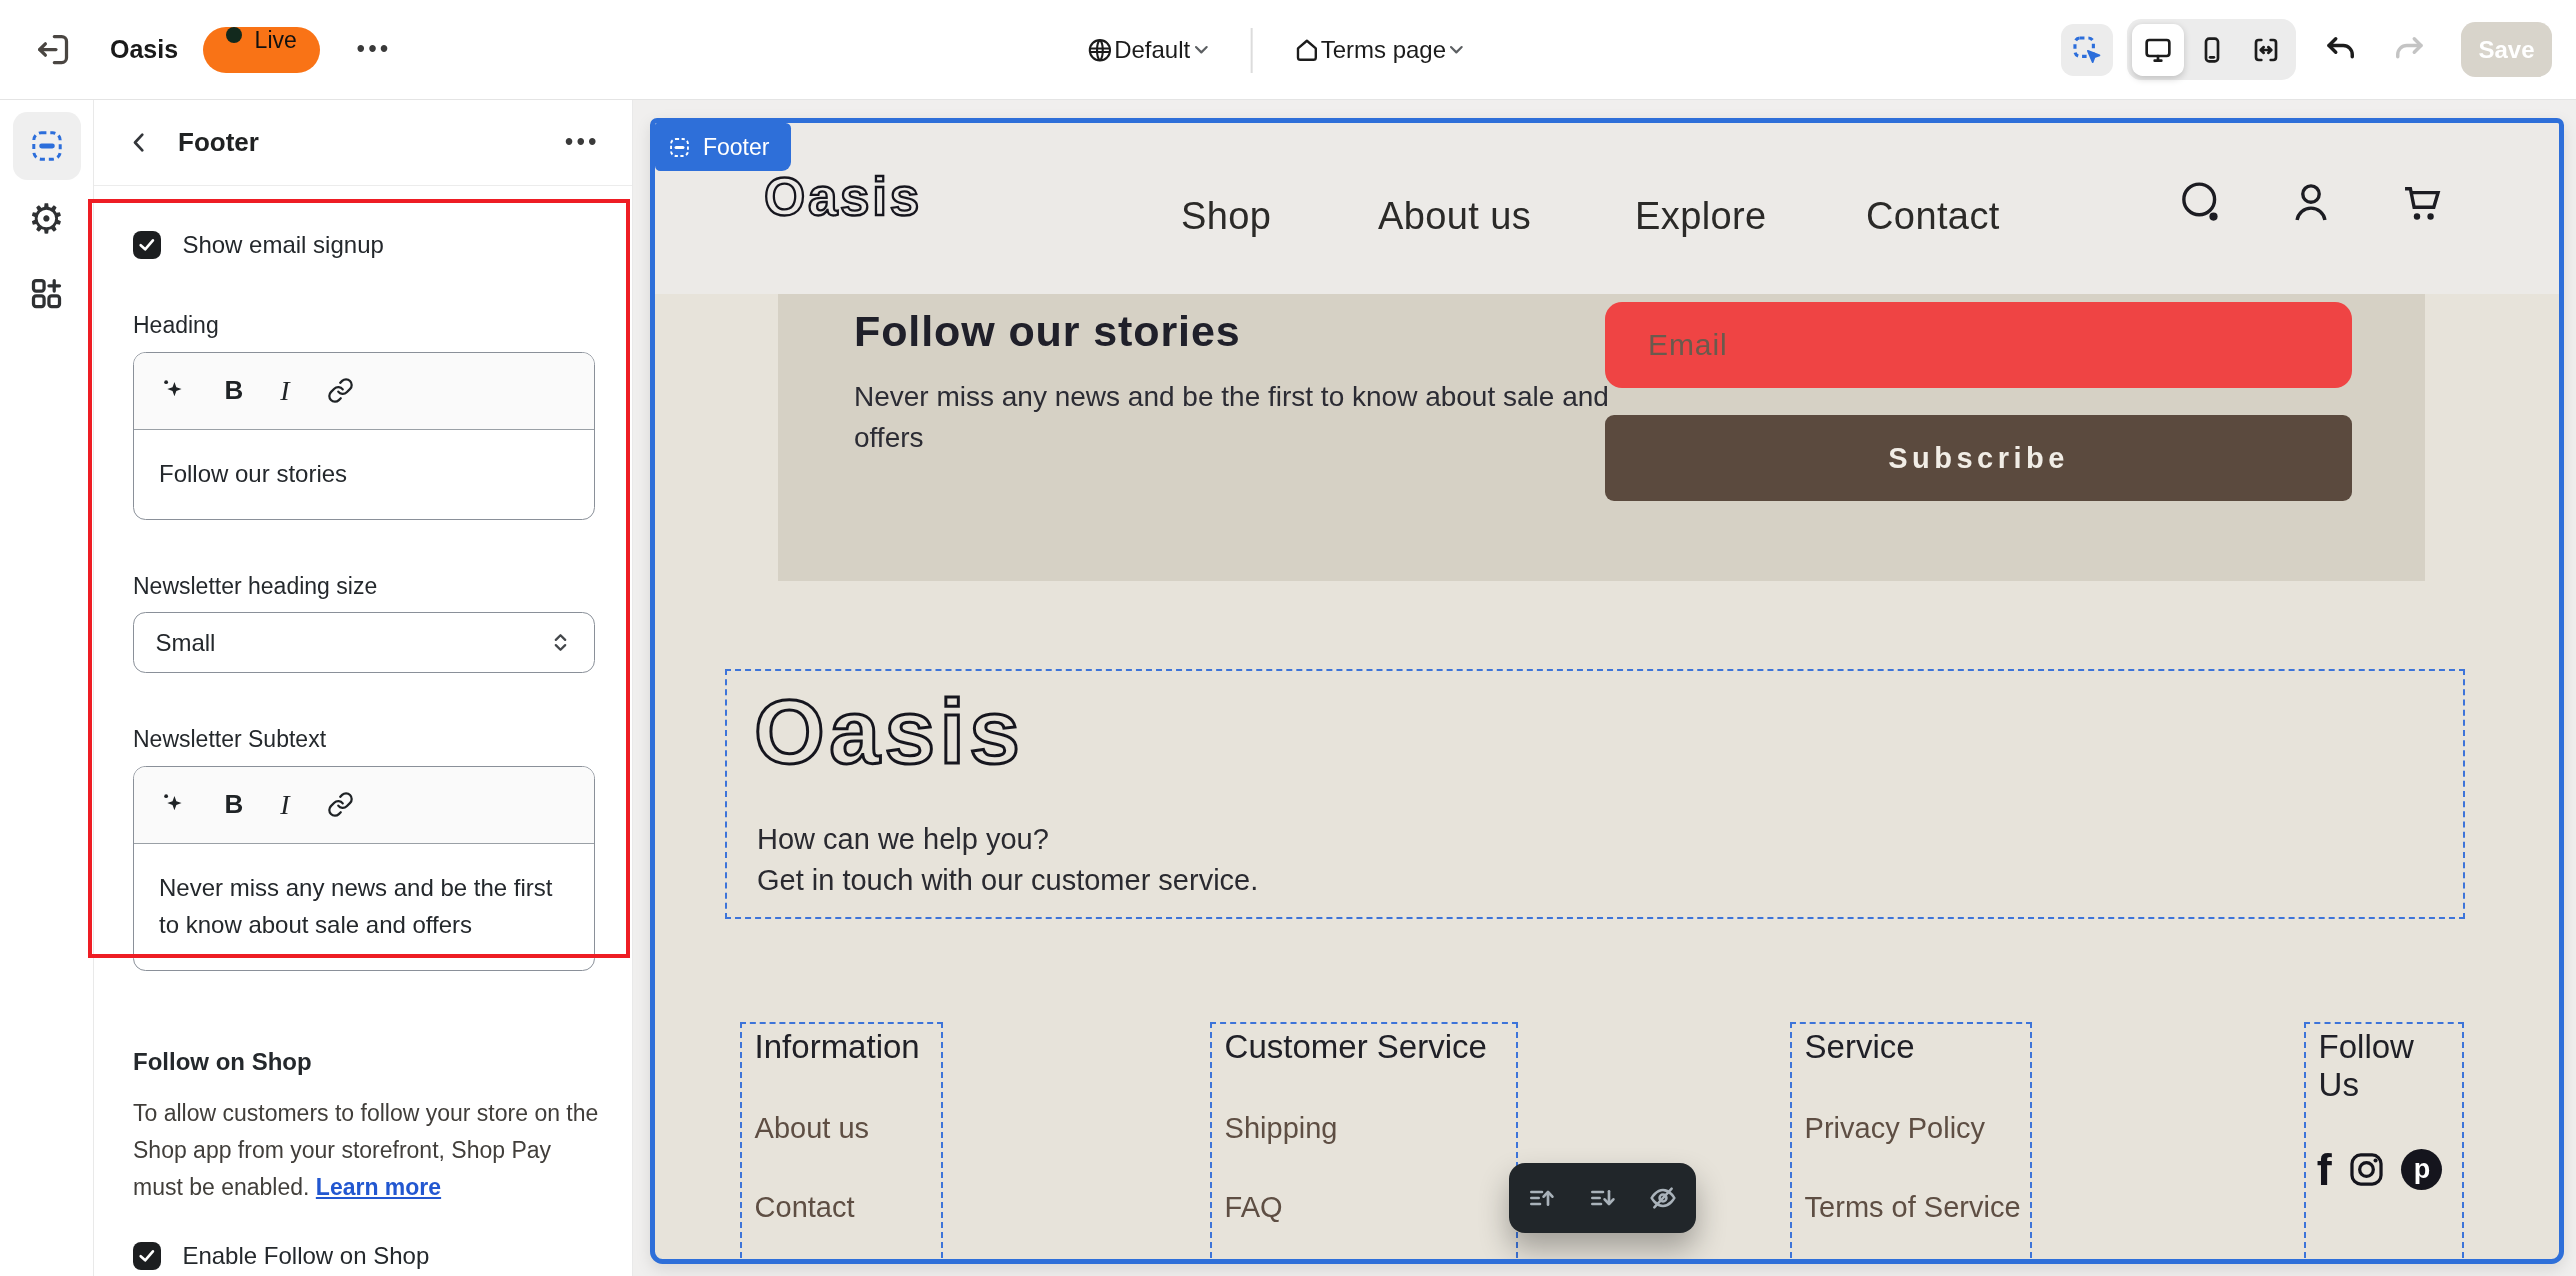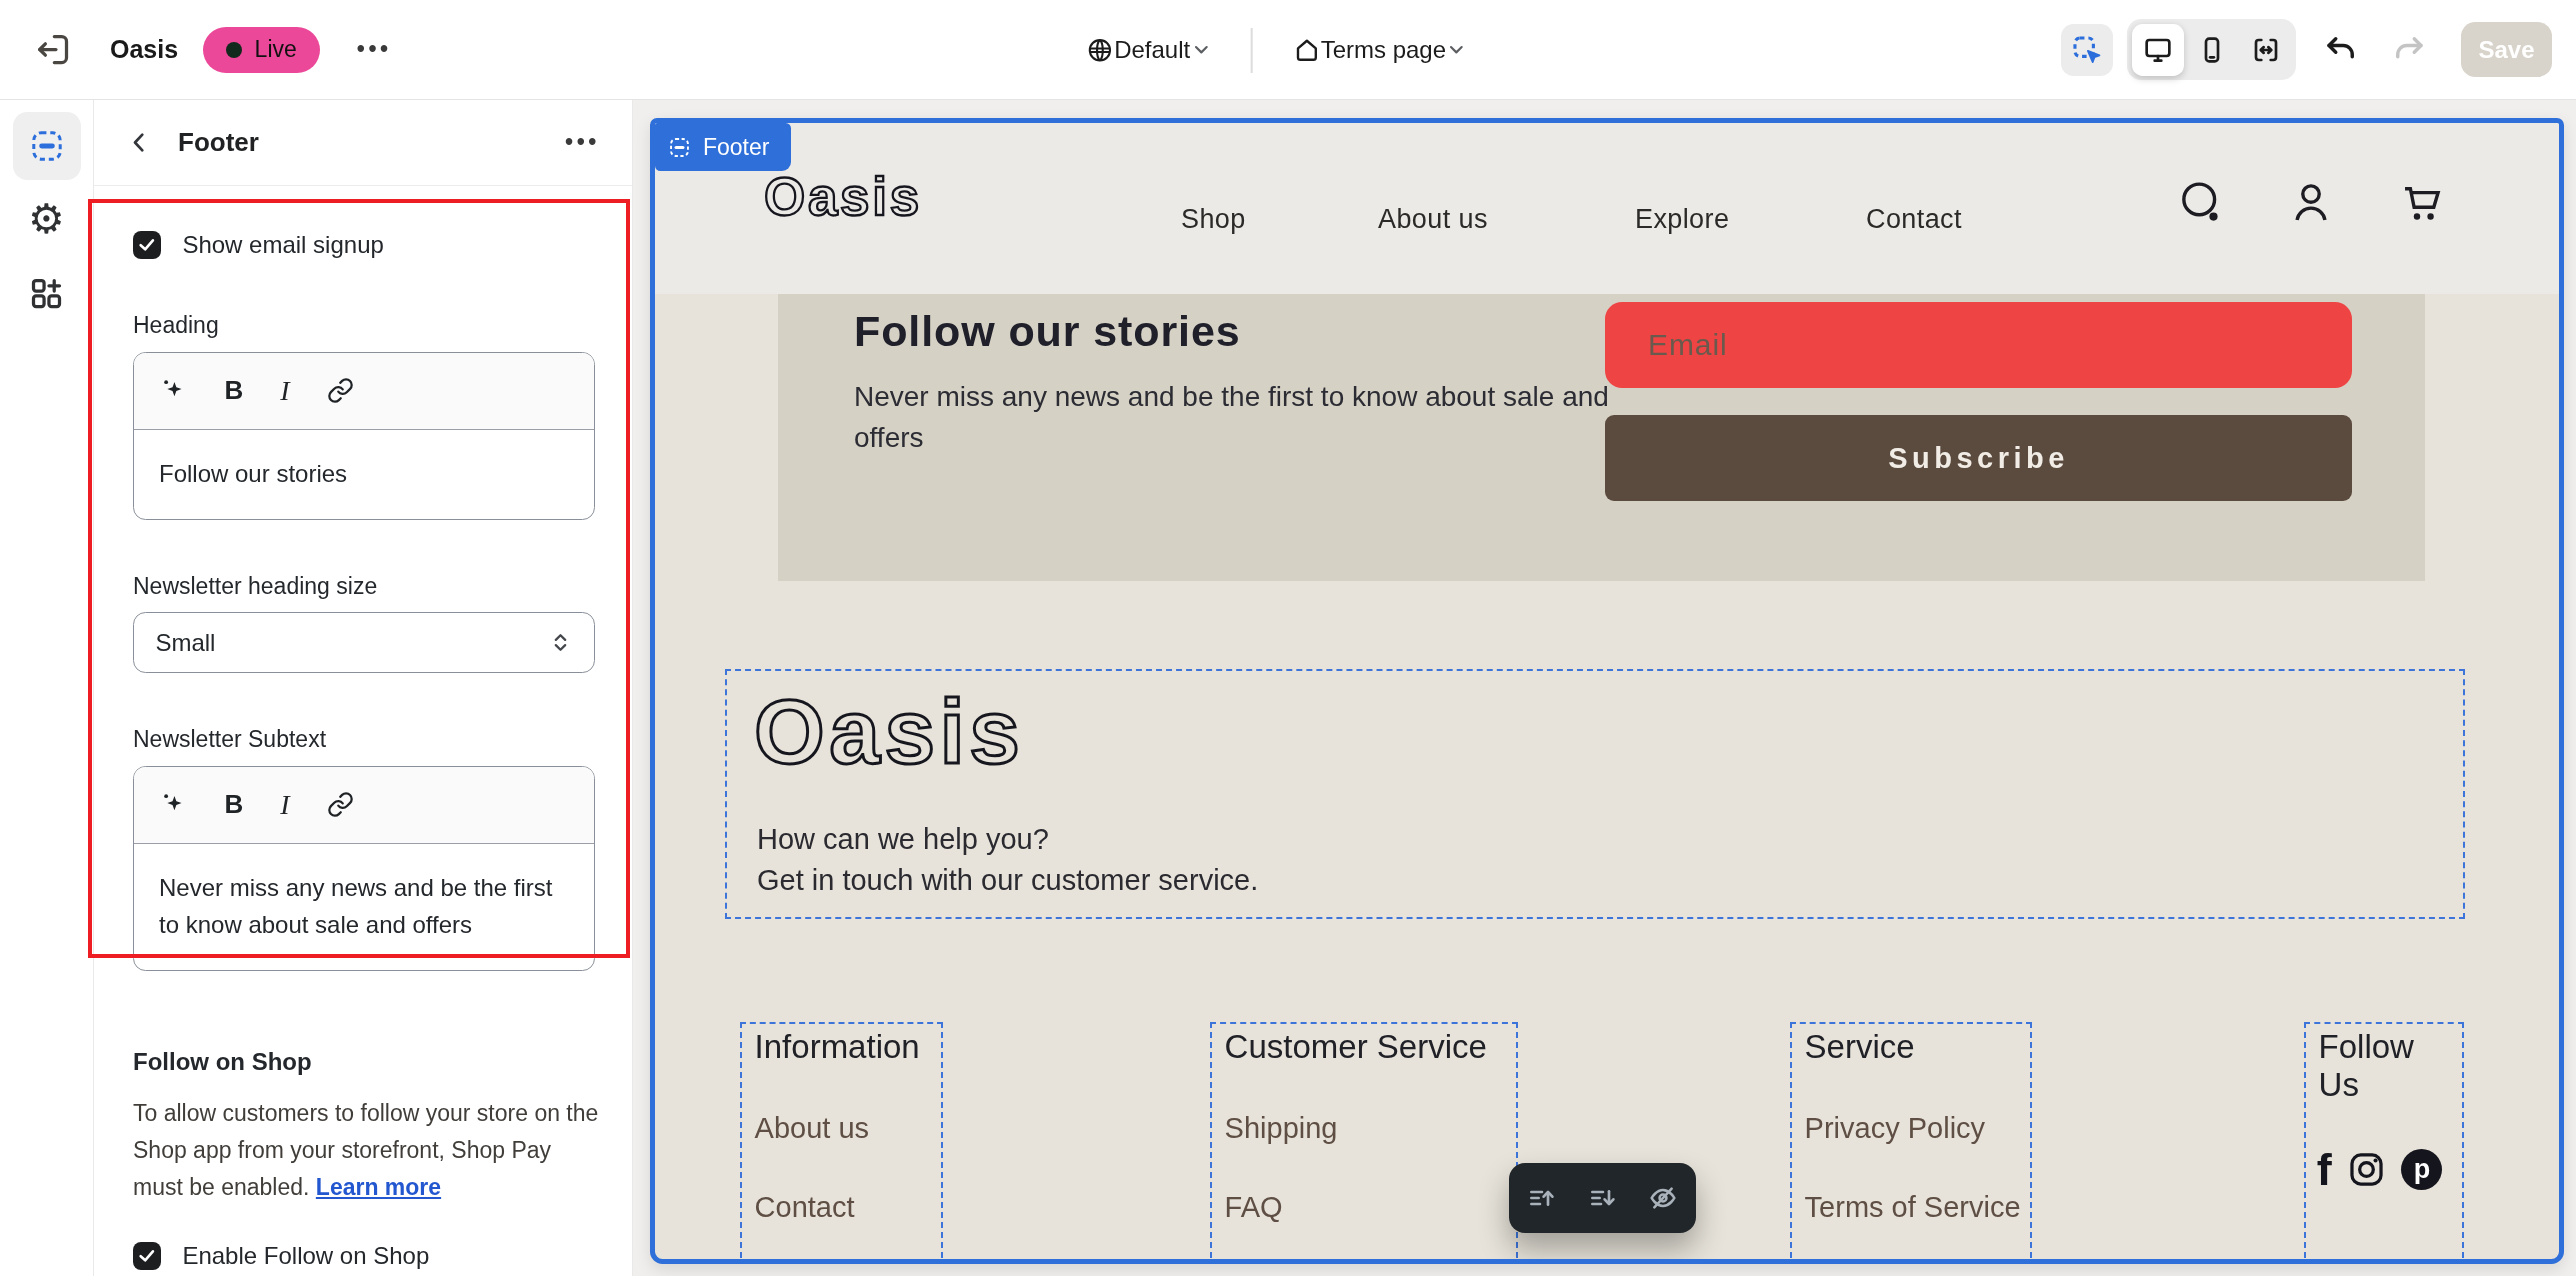--- a/index.html
+++ b/index.html
@@ -4,21 +4,21 @@
 <style>
   * { box-sizing: border-box; margin: 0; padding: 0; }
   html,body { width:2576px; height:1276px; overflow:hidden; font-family:"Liberation Sans",sans-serif; background:#fff; }
   svg { display:block; }
 
   
   .topbar { position:absolute; top:0; left:0; width:2576px; height:100px; background:#fff; border-bottom:1.8px solid #e4e4e4; display:flex; align-items:center; z-index:40; }
   .tb-left { display:flex; align-items:center; padding-left:34px; }
   .icon-btn { display:flex; align-items:center; justify-content:center; color:#4a4642; cursor:pointer; }
   .store-name { margin-left:37px; font-size:25px; font-weight:700; color:#1a1a1a; }
-  .live-badge { margin-left:25px; height:46px; border-radius:23px; background:#ec4899; display:flex; align-items:center; gap:12.5px; padding:0 23px; }
+  .live-badge { margin-left:25px; height:46px; border-radius:23px; background:#f97316; display:flex; gap:12.5px; padding:0 23px; }
   .live-dot { width:16px; height:16px; border-radius:50%; background:#12291d; }
   .live-badge span { font-size:23px; color:#111; font-weight:500; }
   .dots { margin-left:37px; font-size:23px; letter-spacing:3.6px; color:#3a3a3a; font-weight:700; cursor:pointer; }
   .tb-center { position:absolute; left:50%; top:0; transform:translateX(-53%); height:100px; display:flex; align-items:center; gap:18px; }
   .tb-item { display:flex; align-items:center; cursor:pointer; }
   .tb-item .lbl { font-size:24px; color:#1c1c1c; font-weight:500; }
   .vdiv { width:1.8px; height:45px; background:#dcdcdc; margin:0 21.4px; }
   .tb-right { margin-left:auto; display:flex; align-items:center; padding-right:24px; }
   .sel-tool { width:52px; height:52px; border-radius:12.5px; background:#ececec; display:flex; align-items:center; justify-content:center; color:#2c6edb; cursor:pointer; }
   .seg { margin-left:14.3px; height:61px; background:#ececec; border-radius:14.3px; display:flex; align-items:center; padding:4.5px; gap:1.8px; }
@@ -62,21 +62,21 @@
   .annotation-red { position:absolute; left:88px; top:199px; width:542px; height:759px; border:4.5px solid #ee1d24; z-index:60; pointer-events:none; }
 
   
   .canvas { flex:1; position:relative; background:#f0efee; }
   .preview { position:absolute; left:17px; top:18px; right:11.6px; bottom:13.4px; border:5.3px solid #2e6fd9; border-radius:7.1px 7.1px 12.5px 12.5px; background:#e7e3da; overflow:hidden; box-shadow:0 5.3px 16px rgba(0,0,0,.10); }
   .section-tag { position:absolute; left:0; top:0; background:#2e6fd9; color:#fff; height:48px; display:flex; align-items:center; gap:11.6px; padding:0 21.4px 0 13.4px; border-radius:0 5.3px 9px 5.3px; z-index:20; cursor:pointer; }
   .section-tag .txt { font-size:23px; font-weight:500; }
 
   .store-header { position:absolute; left:0; top:0; width:100%; height:171px; background:#eceae7; }
   .store-logo { position:absolute; left:109px; top:43px; font-size:53px; font-weight:700; letter-spacing:2.7px; color:transparent; -webkit-text-stroke:2.3px #16161e; cursor:pointer; }
-  .nav-link { position:absolute; top:81px; font-size:27px; color:#2b2a28; letter-spacing:0.4px; cursor:pointer; }
+  .nav-link { position:absolute; top:72px; font-size:38px; color:#2b2a28; letter-spacing:0.4px; cursor:pointer; }
   .hdr-icon { position:absolute; top:55px; width:50px; height:50px; color:#1c1c22; cursor:pointer; }
 
   .newsletter { position:absolute; left:123px; top:171px; width:1647px; height:287px; background:#d6d1c5; }
   .nl-heading { position:absolute; left:76px; top:12.5px; font-size:43px; font-weight:700; letter-spacing:0.9px; color:#20202a; }
   .nl-sub { position:absolute; left:76px; top:82px; width:758px; font-size:28px; line-height:41px; color:#2c2c34; }
   .nl-form { position:absolute; left:827px; top:8px; width:747px; }
   .nl-input { width:747px; height:86px; border:none; border-radius:17px; background:#ef4444; padding-left:43px; font-size:30px; color:#3c332c; letter-spacing:0.9px; outline:none; font-family:"Liberation Sans",sans-serif; }
   .nl-input::placeholder { color:#6a5a4d; opacity:1; }
   .nl-btn { margin-top:27px; width:747px; height:86px; border:none; border-radius:9px; background:#5b4a3e; color:#f1ede6; font-size:29px; font-weight:600; letter-spacing:4.5px; cursor:pointer; font-family:"Liberation Sans",sans-serif; }
 

